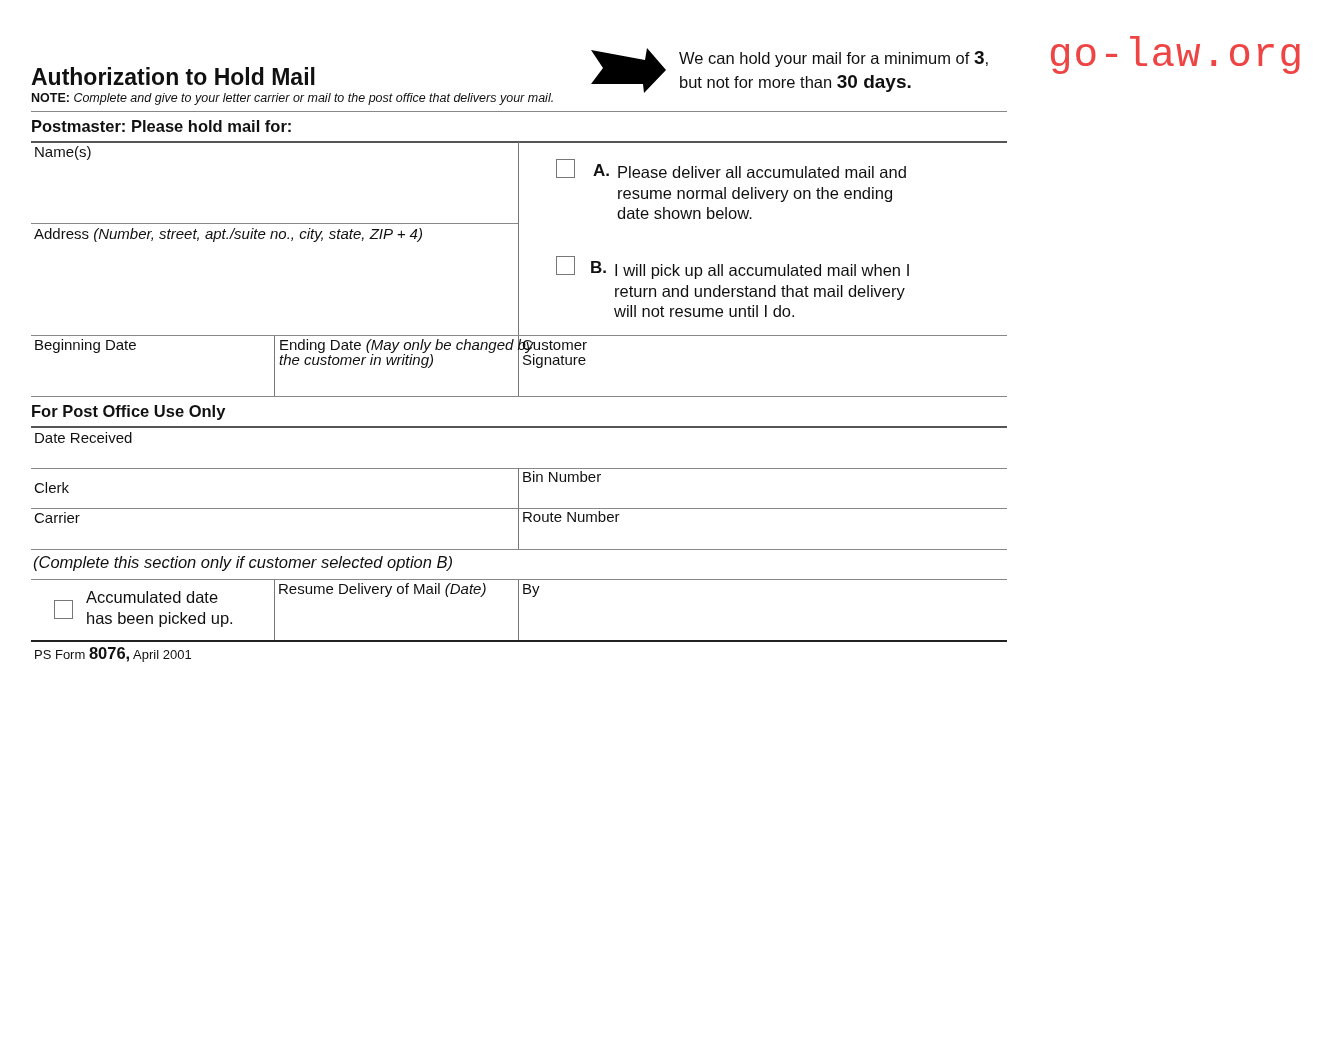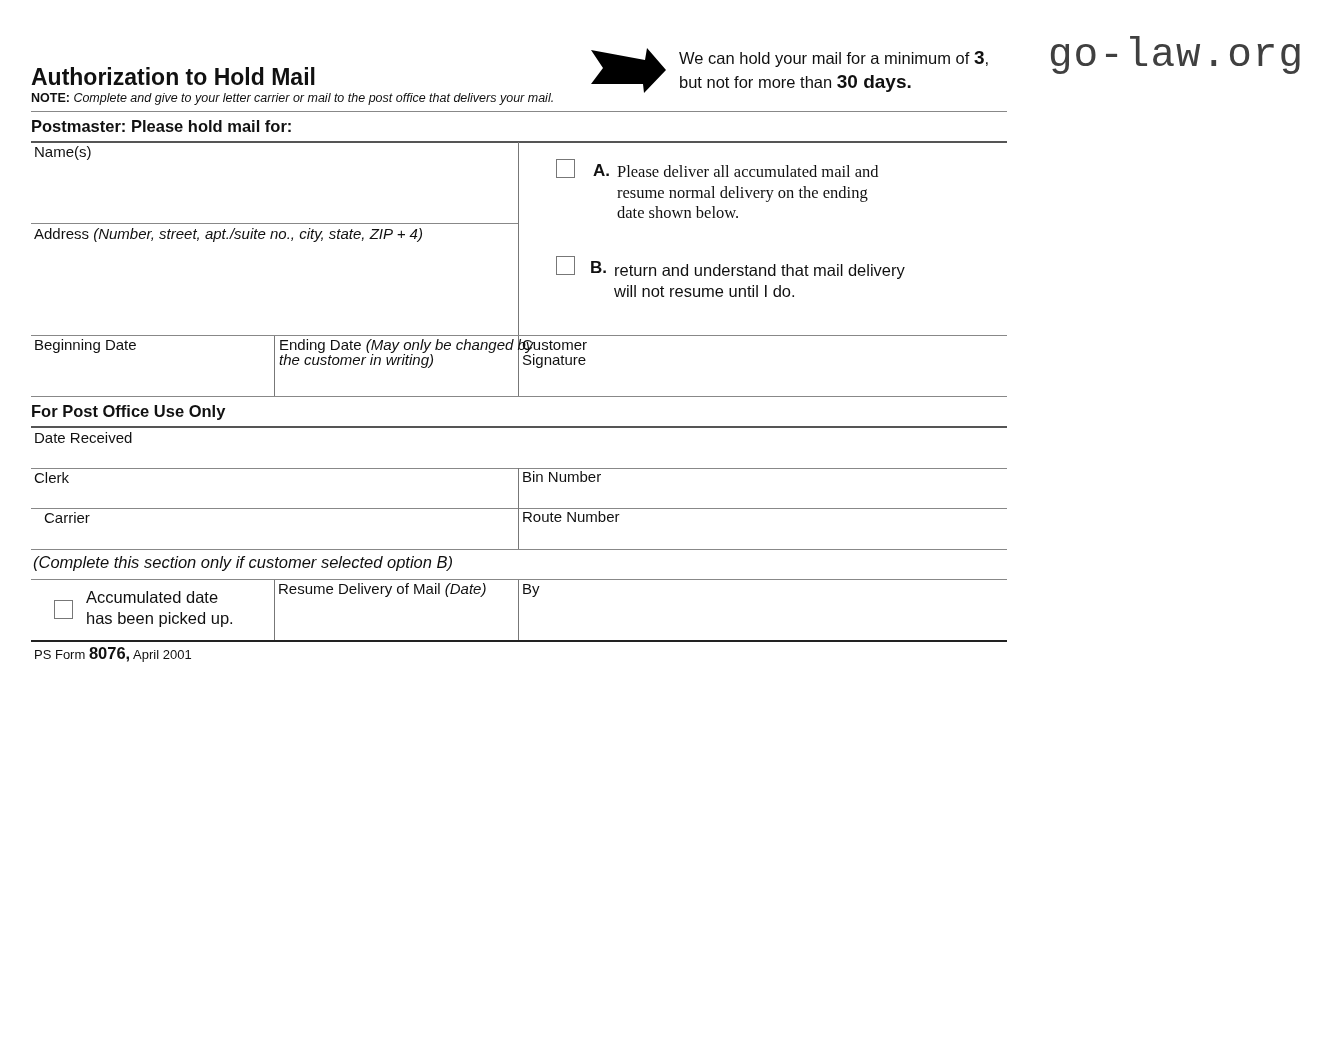--- a/index.html
+++ b/index.html
@@ -1,20 +1,20 @@
 <!DOCTYPE html>
 <html><head>
 <meta charset="utf-8">
 <style>
   html, body { margin: 0; padding: 0; background: #ffffff; }
   body { width: 1342px; height: 1037px; position: relative; overflow: hidden;
          font-family: "Liberation Sans", sans-serif; color: #111; }
   .abs { position: absolute; }
   .watermark { left: 1048px; top: 32px; font-family: "Liberation Mono", monospace;
-               font-size: 41px; color: #404040; letter-spacing: 1px; white-space: nowrap; }
+               font-size: 41px; color: #ef4444; letter-spacing: 1px; white-space: nowrap; }
   .title { left: 31px; top: 64px; font-size: 23px; font-weight: bold; white-space: nowrap; }
   .note { left: 31px; top: 91px; font-size: 12.5px; white-space: nowrap; }
   .note b { font-weight: bold; }
   .note i { font-style: italic; }
   .arrow { left: 589px; top: 46px; width: 80px; height: 50px; }
   .hold-info { left: 679px; top: 46px; font-size: 16.5px; line-height: 24px; white-space: nowrap; }
   .hold-info .big { font-weight: bold; font-size: 19px; }
 
   .hline { position: absolute; left: 31px; width: 976px; background: #888; height: 1px; }
   .hline.thick { background: #555; height: 2px; }
@@ -67,29 +67,30 @@
   <div class="abs lbl" style="left:3px; top:2px;">
     <span>Address</span>
     <i>(Number, street, apt./suite no., city, state, ZIP + 4)</i>
   </div>
 </div>
 
 <div class="vline" style="left:518px; top:142px; height:254px;"></div>
 
 <div class="cb" style="left:556px; top:159px;"></div>
 <div class="abs opt-letter" style="left:593px; top:161px;">A.</div>
-<div class="abs opt-text" style="left:617px; top:162px;font-family:Liberation Serif, serif;">
+<div class="abs opt-text" style="left:617px; top:162px;">
   <div>Please deliver all accumulated mail and</div>
   <div>resume normal delivery on the ending</div>
   <div>date shown below.</div>
 </div>
 
 <div class="cb" style="left:556px; top:256px;"></div>
 <div class="abs opt-letter" style="left:590px; top:258px;">B.</div>
 <div class="abs opt-text" style="left:614px; top:260px;">
+  <div>I will pick up all accumulated mail when I</div>
   <div>return and understand that mail delivery</div>
   <div>will not resume until I do.</div>
 </div>
 
 <div class="hline" style="top:335px;"></div>
 
 <div class="field" style="left:31px; top:336px; width:243px; height:60px;">
   <div class="abs lbl" style="left:3px; top:1px;">Beginning Date</div>
 </div>
 <div class="vline" style="left:274px; top:336px; height:60px;"></div>
@@ -110,29 +111,29 @@
 
 <div class="abs section-head" style="top:402px;">For Post Office Use Only</div>
 <div class="hline thick" style="top:426px;"></div>
 
 <div class="field" style="left:31px; top:428px; width:976px; height:40px;">
   <div class="abs lbl" style="left:3px; top:2px;">Date Received</div>
 </div>
 <div class="hline" style="top:468px;"></div>
 
 <div class="field" style="left:31px; top:469px; width:487px; height:39px;">
-  <div class="abs lbl" style="left:3px; top:1px;">Clerk</div>
+  <div class="abs lbl" style="left:3px; top:11px;">Clerk</div>
 </div>
 <div class="field" style="left:519px; top:469px; width:488px; height:39px;">
   <div class="abs lbl" style="left:3px; top:0px;">Bin Number</div>
 </div>
 <div class="hline" style="top:508px;"></div>
 
 <div class="field" style="left:31px; top:509px; width:487px; height:40px;">
-  <div class="abs lbl" style="left:13px; top:1px;text-align:right;">Carrier</div>
+  <div class="abs lbl" style="left:3px; top:1px;text-align:right;">Carrier</div>
 </div>
 <div class="field" style="left:519px; top:509px; width:488px; height:40px;">
   <div class="abs lbl" style="left:3px; top:0px;">Route Number</div>
 </div>
 <div class="vline" style="left:518px; top:468px; height:81px;"></div>
 <div class="hline" style="top:549px;"></div>
 
 <div class="abs" style="left:33px; top:553px; font-size:16.5px; font-style:italic; white-space:nowrap;">(Complete this section only if customer selected option B)</div>
 <div class="hline" style="top:579px;"></div>
 

